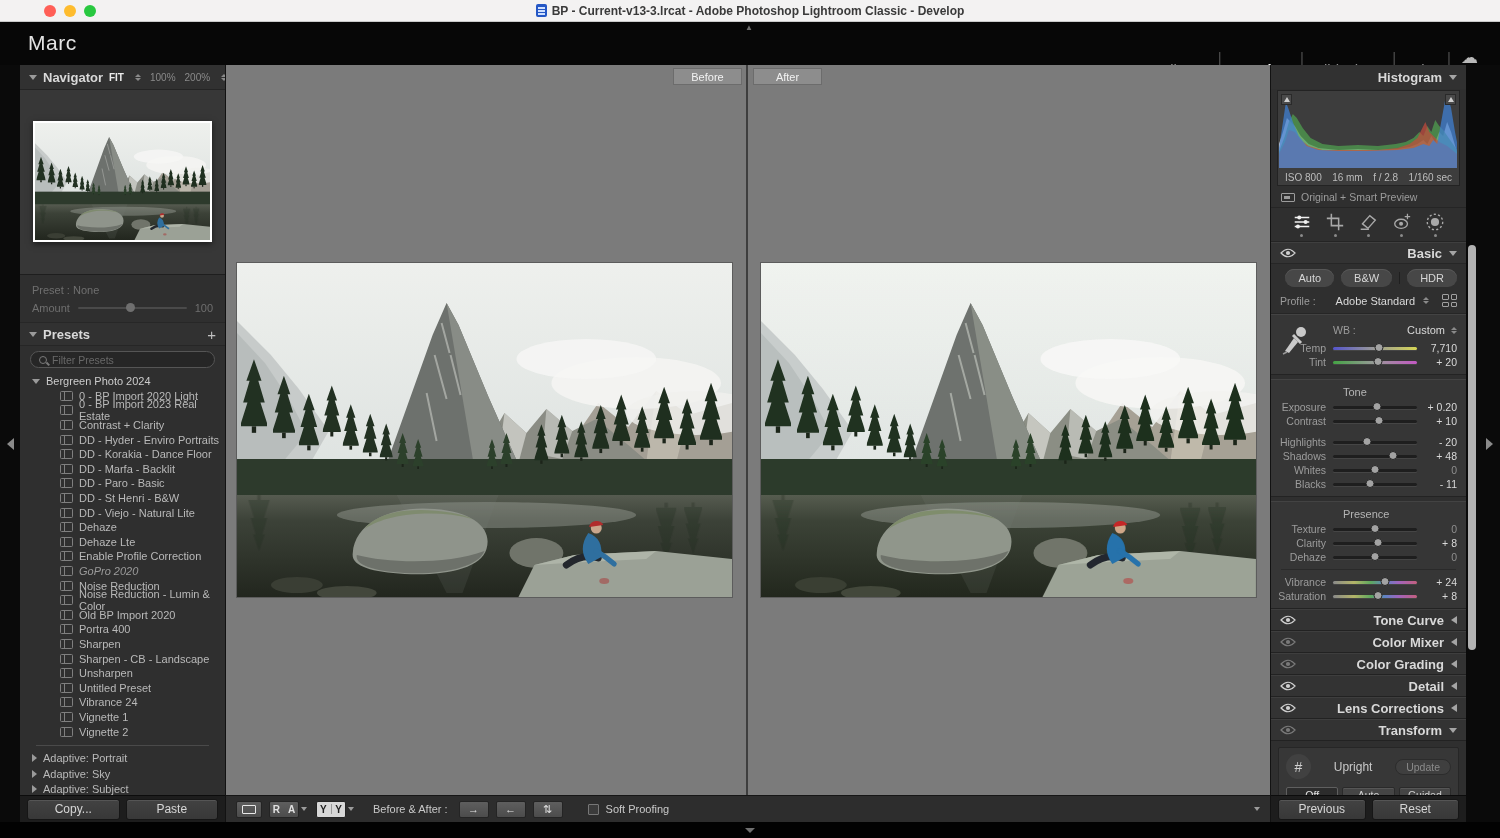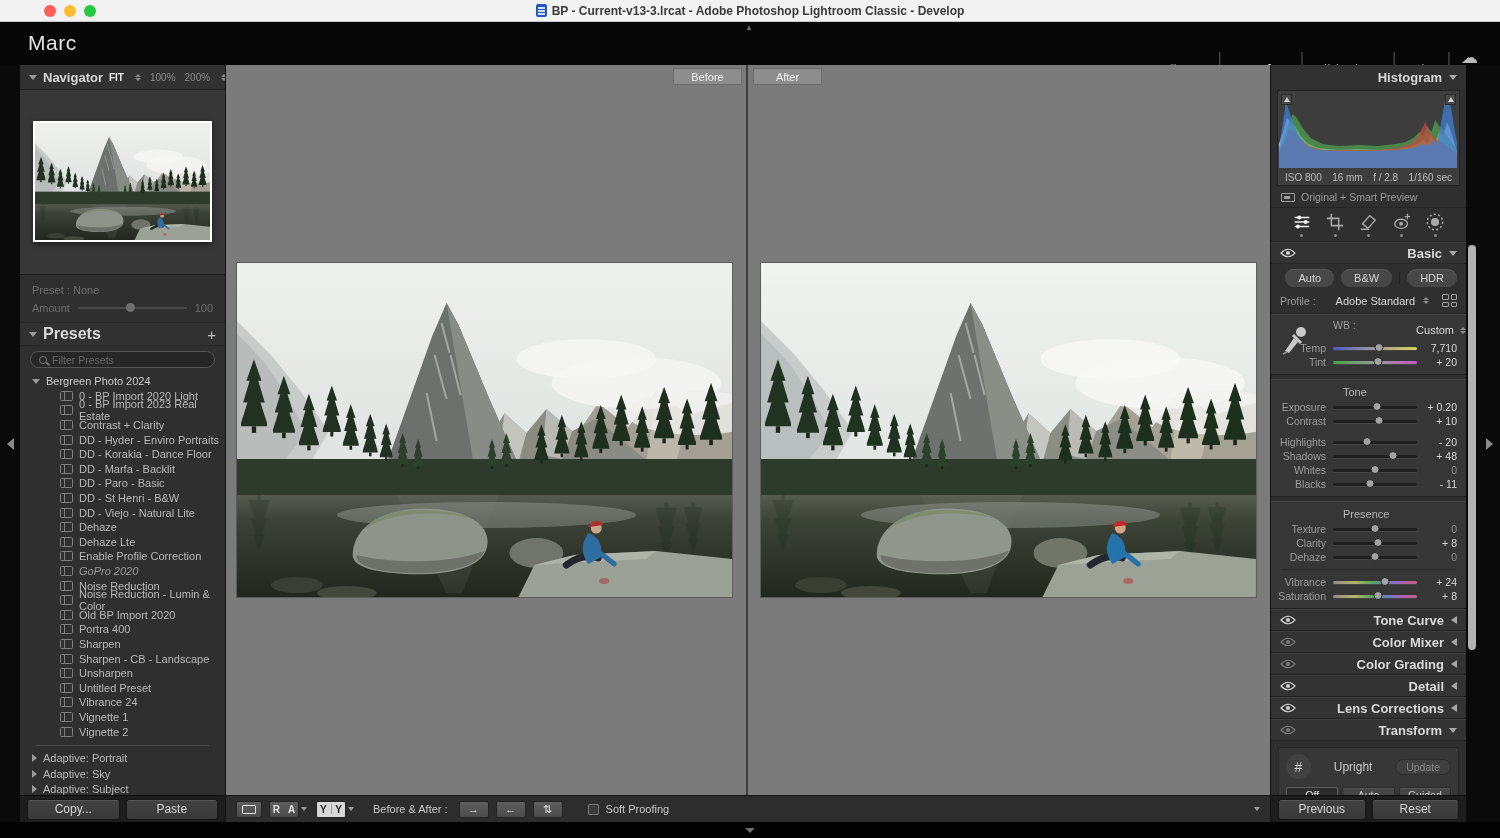--- a/index.html
+++ b/index.html
@@ -73,21 +73,21 @@
 
   .preset-preview { padding:9px 12px 6px; border-bottom:1px solid #272727; height:48px; }
   .pp-line { font-size:11px; color:#6f6f6f; margin-bottom:6px; }
   .pp-amt { display:flex; align-items:center; gap:8px; font-size:11px; color:#6f6f6f; }
   .pp-track { flex:1; height:2px; background:#4a4a4a; position:relative; border-radius:1px; }
   .pp-thumb { position:absolute; left:44%; top:-4px; width:9px; height:9px; border-radius:50%;
               background:#6f6f6f; }
 
   .presets-head { height:23px; display:flex; align-items:center; gap:6px; padding:0 9px;
                   background:#313131; border-bottom:1px solid #262626;}
-  .presets-head .title { font-size:16px; font-weight:bold; color:#d9d9d9; flex:1; }
+  .presets-head .title { font-size:13px; font-weight:bold; color:#d9d9d9; flex:1; }
   .plus { color:#c0c0c0; font-size:15px; line-height:15px; cursor:pointer; }
 
   .filter { margin:5px 10px 6px; height:17px; border:1px solid #555; border-radius:9px; background:#262626;
             display:flex; align-items:center; gap:5px; padding:0 8px; }
   .mag { width:8px; height:8px; border:1.5px solid #7a7a7a; border-radius:50%; position:relative; flex:none;}
   .mag::after { content:""; position:absolute; left:6px; top:6px; width:4px; height:1.5px; background:#7a7a7a;
             transform:rotate(45deg); }
   .filter .ph { font-size:10.5px; color:#686868; }
 
   .plist { font-size:11px; color:#b9b9b9; }
@@ -172,21 +172,21 @@
   .pill-div { width:1px; height:12px; background:#1f1f1f; }
 
   .profrow { display:flex; align-items:center; padding:3px 9px 6px; gap:6px; border-bottom:1px solid #262626; }
   .profrow .plabel { font-size:10.5px; color:#9c9c9c; }
   .profrow .pval { font-size:11px; color:#d9d9d9; margin-left:14px; }
   .gridico { margin-left:auto; width:15px; height:13px; display:grid; grid-template-columns:1fr 1fr; gap:2px;
              cursor:pointer; }
   .gridico i { border:1px solid #a0a0a0; border-radius:1px; }
 
   .sgroup { background:#363636; border-top:1px solid #434343; border-bottom:1px solid #232323; padding:4px 0 5px; }
-  .wbrow { display:flex; height:22px; }
+  .wbrow { display:flex; align-items:center; height:22px; padding-right:9px; }
   .wbrow .wb-label { margin-left:62px; font-size:10.5px; color:#9c9c9c; }
   .wbrow .wb-val { margin-left:auto; font-size:11px; color:#d9d9d9; display:flex; gap:4px; align-items:center;}
   .dropper { position:absolute; left:10px; margin-top:2px; }
 
   .gtitle { font-size:11px; color:#b5b5b5; padding-left:72px; height:16px; line-height:16px; }
   .srow { display:flex; align-items:center; height:14px; padding-right:9px; }
   .srow .lbl { width:62px; text-align:right; color:#9c9c9c; font-size:10.5px; padding-right:7px; flex:none; }
   .srow .track { flex:1; height:3px; background:#1e1e1e; border-radius:2px; position:relative;
                  box-shadow:0 1px 0 rgba(255,255,255,.08); }
   .srow .track.temp { background:linear-gradient(90deg,#5555cc,#999 48%,#d6d655); }

